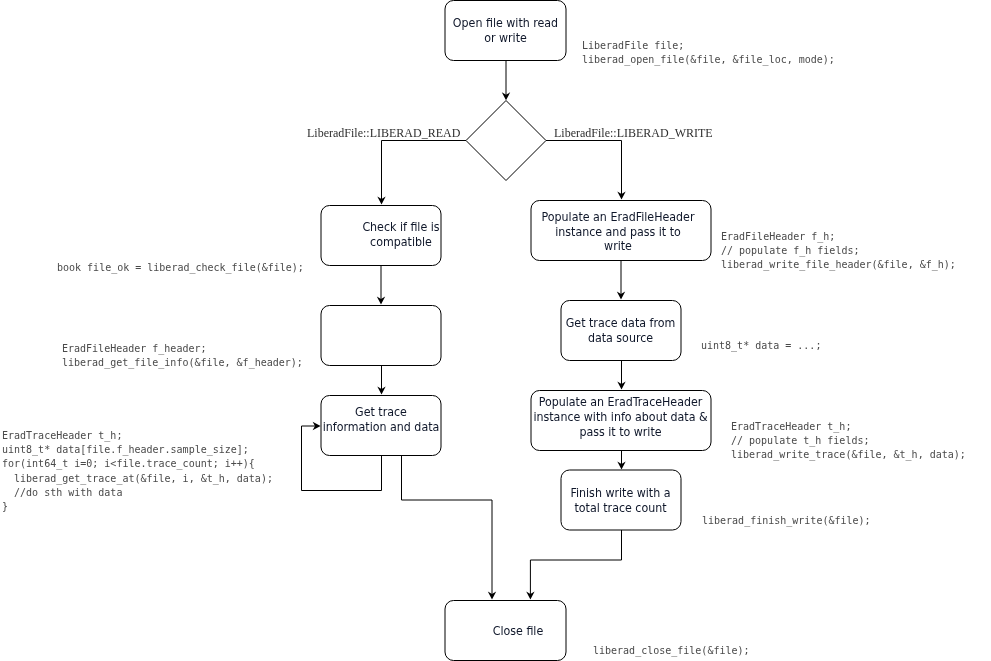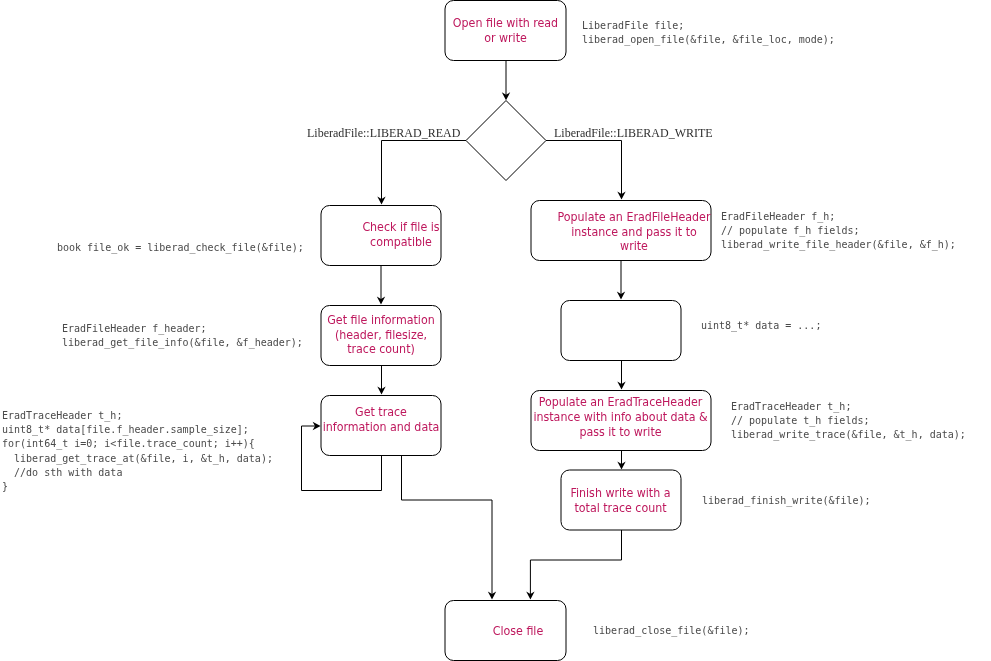--- a/index.html
+++ b/index.html
@@ -4,24 +4,24 @@
 <title>Flowchart</title>
 <style>
   html,body{margin:0;padding:0;background:#ffffff;}
   body{width:991px;height:661px;overflow:hidden;font-family:"Liberation Sans",sans-serif;}
   #stage{position:relative;width:991px;height:661px;background:#fff;}
   svg#diagram{position:absolute;left:0;top:0;width:991px;height:661px;display:block;}
   .node-rect{fill:#ffffff;stroke:#000000;stroke-width:1;}
   .node-diamond{fill:#ffffff;stroke:#000000;stroke-width:1;}
   .edge{fill:none;stroke:#000000;stroke-width:1;}
   .arrowhead{fill:#000000;stroke:none;}
-  .node-label{position:absolute;font-family:"DejaVu Sans",sans-serif;font-stretch:condensed;font-size:12.3px;color:#be185d;
+  .node-label{position:absolute;font-family:"DejaVu Sans",sans-serif;font-stretch:condensed;font-size:12.3px;color:#0f172a;
     text-align:center;line-height:14.7px;white-space:pre-line;display:flex;align-items:center;justify-content:center;}
   .code-note{position:absolute;font-family:"DejaVu Sans Mono",monospace;font-size:10px;color:#4a4a4a;
-    white-space:pre;line-height:14.2px;}
+    white-space:pre;line-height:14.2px;margin-top:20px;}
   .edge-label{position:absolute;font-family:Liberation Serif, serif;font-size:12px;color:#2e2e2e;white-space:pre;}
 </style>
 </head>
 <body>
 
 <div id="stage">
   <svg id="diagram" viewBox="0 0 991 661" xmlns="http://www.w3.org/2000/svg">
 
     <g>
       <path class="edge" d="M506 60.5 L506 95.5"></path>
@@ -69,27 +69,26 @@
       <rect class="node-rect" x="531" y="390.5" width="180" height="60" rx="8.5" ry="8.5"></rect>
       <rect class="node-rect" x="561" y="470" width="120" height="60" rx="8.5" ry="8.5"></rect>
       <rect class="node-rect" x="445" y="600.5" width="121" height="60" rx="8.5" ry="8.5"></rect>
     </g>
   </svg>
 
   <div class="node-label" style="left:445px;top:1px;width:121px;height:60px;">Open file with read
 or write</div>
   <div class="node-label" style="left:321px;top:205px;width:120px;height:60px;padding-left:20px;">Check if file is
 compatible</div>
-  <div class="node-label" style="left:321px;top:305px;width:120px;height:60px;">Get file information
-(header, filesize,
-trace count)</div>
   <div class="node-label" style="left:318px;top:390px;width:126px;height:60px;">Get trace
 information and data</div>
-  <div class="node-label" style="left:556px;top:202px;width:156px;height:60px;">Populate an EradFileHeader
+  <div class="node-label" style="left:540px;top:202px;width:156px;height:60px;">Populate an EradFileHeader
 instance and pass it to write</div>
+  <div class="node-label" style="left:560px;top:301px;width:121px;height:60px;">Get trace data from
+data source</div>
   <div class="node-label" style="left:528px;top:380px;width:185px;height:75px;">Populate an EradTraceHeader
 instance with info about data &amp;
 pass it to write</div>
   <div class="node-label" style="left:560px;top:470px;width:121px;height:61px;">Finish write with a
 total trace count</div>
   <div class="node-label" style="left:445px;top:601px;width:146px;height:61px;">Close file</div>
 
   <div class="edge-label" style="left:307px;top:126px;">LiberadFile::LIBERAD_READ</div>
   <div class="edge-label" style="left:554px;top:126px;">LiberadFile::LIBERAD_WRITE</div>
 

